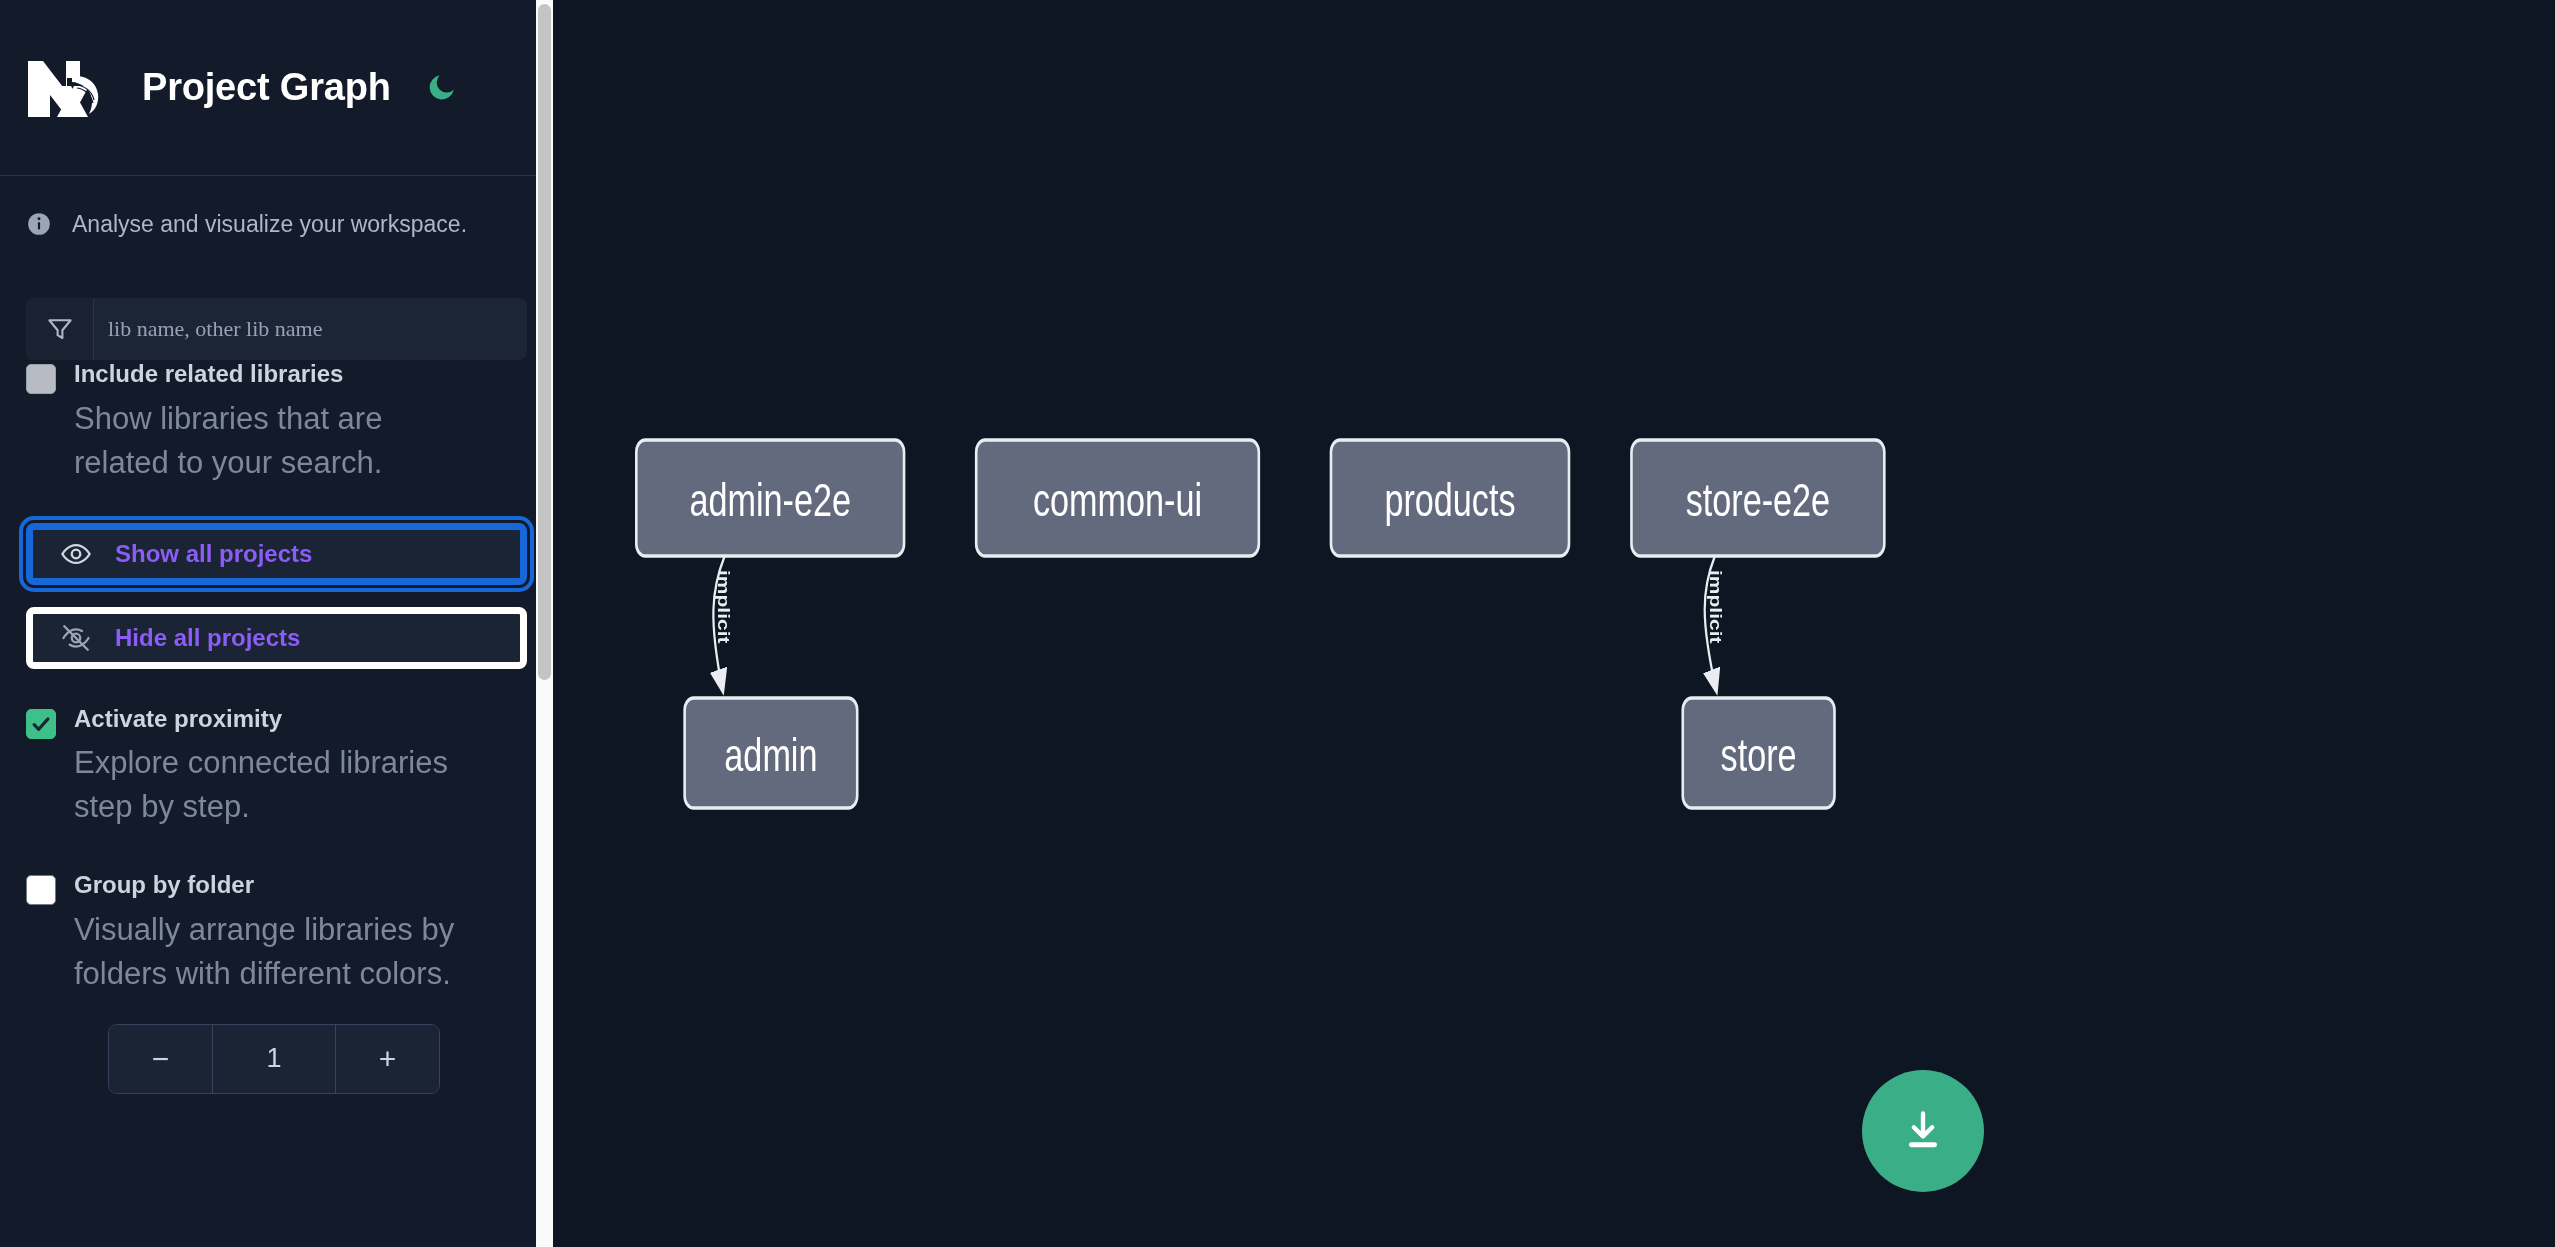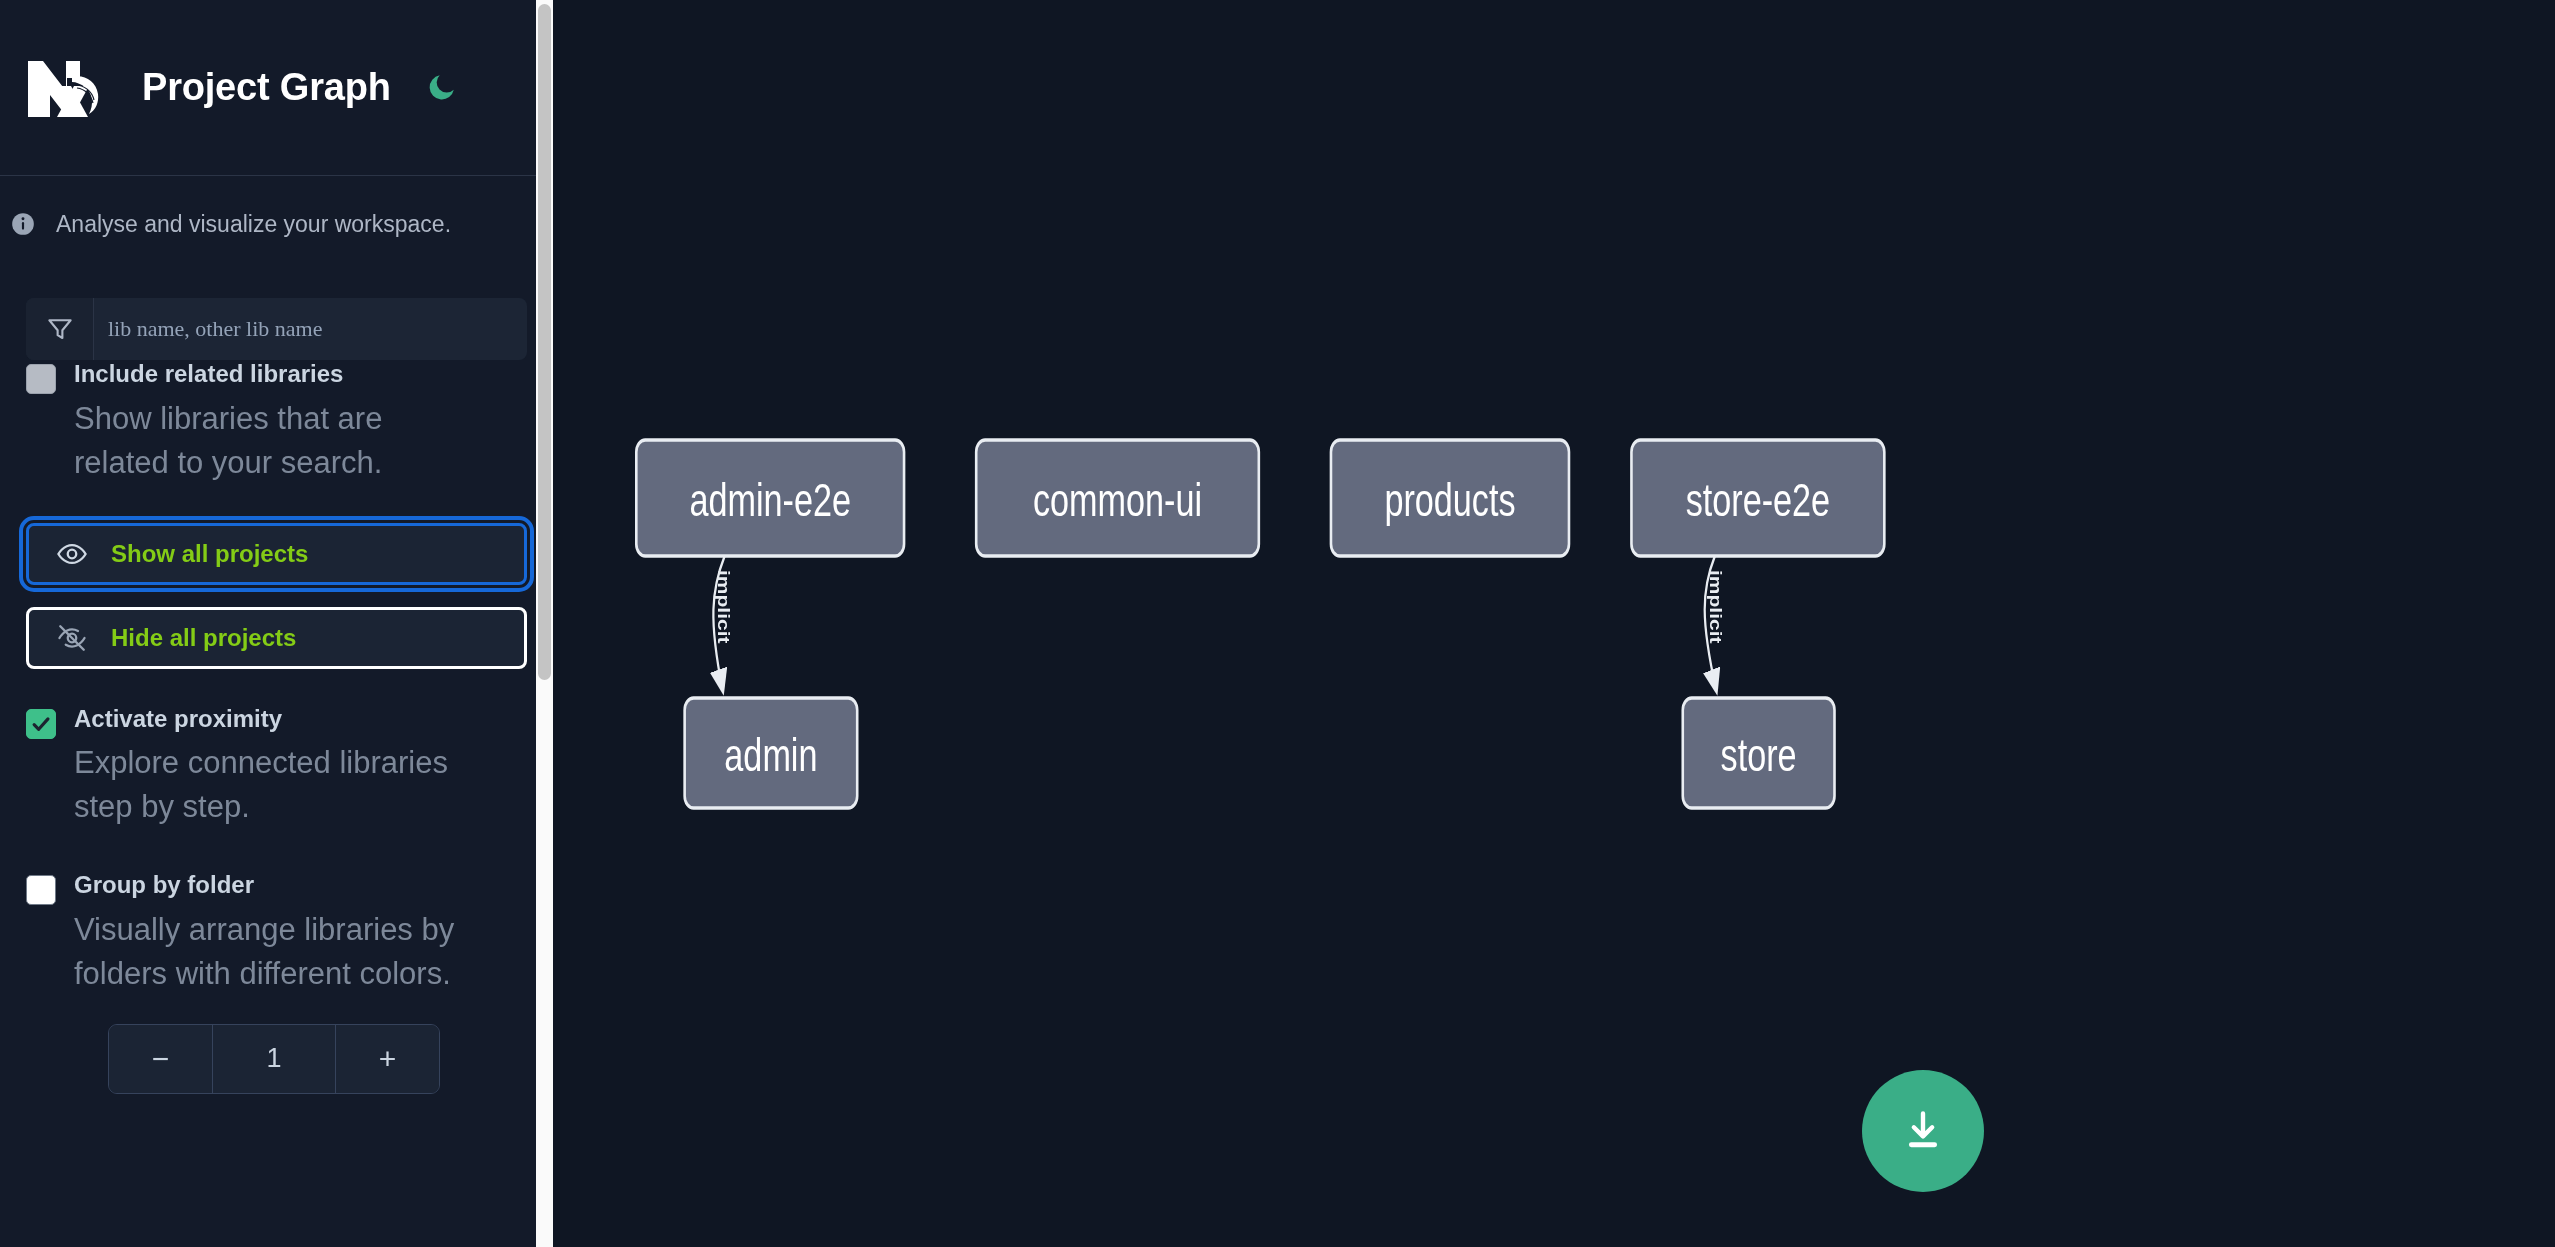--- a/index.html
+++ b/index.html
@@ -60,21 +60,21 @@
     height: 40px;
     display: flex;
     align-items: center;
     justify-content: center;
     cursor: pointer;
   }
 
   .tagline-row {
     display: flex;
     align-items: center;
-    padding: 0 10px;
+    padding: 0 26px;
     height: 96px;
   }
   .info-icon {
     width: 26px; height: 26px;
     flex: 0 0 26px;
     margin-right: 20px;
   }
   .tagline-text {
     color: #aeb7c6;
     font-size: 23px;
@@ -147,24 +147,24 @@
   }
 
   
   .big-btn {
     margin: 0 26px;
     height: 62px;
     display: flex;
     align-items: center;
     padding-left: 26px;
     border-radius: 8px;
-    border: 3px solid #ffffff;
+    border: 7px solid #ffffff;
     background: #1b2434;
     cursor: pointer;
-    color: #84cc16;
+    color: #8b5cf6;
     font-size: 24px;
     font-weight: 700;
   }
   .big-btn.focused {
     outline: 4px solid #1668d8;
     outline-offset: 3px;
     border-color: #1668d8;
   }
   .big-btn .bicon {
     width: 34px; height: 34px;

